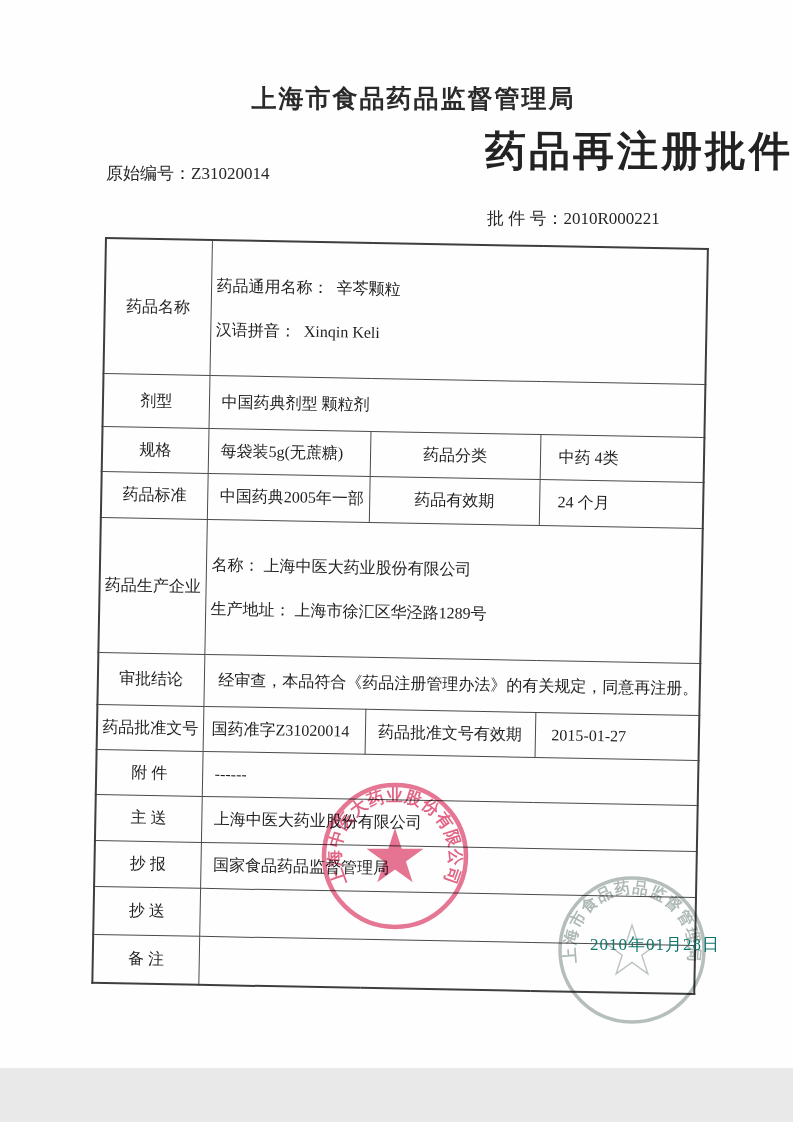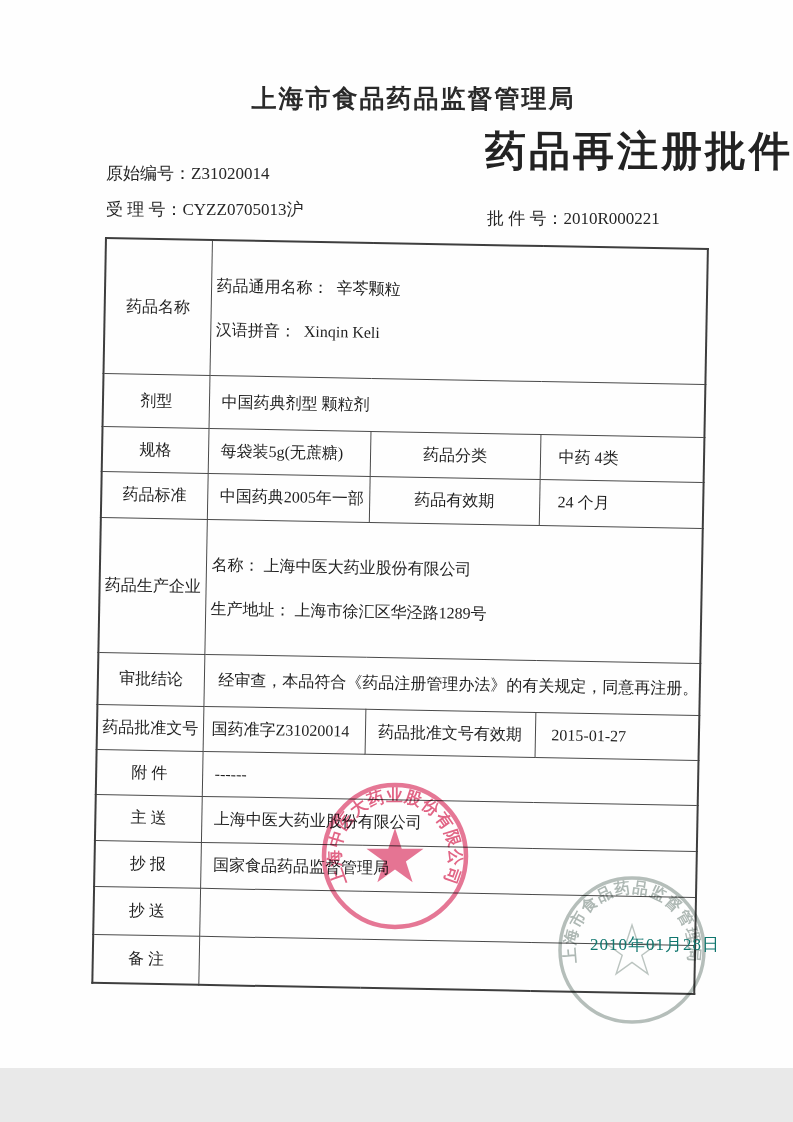--- a/index.html
+++ b/index.html
@@ -67,21 +67,20 @@
 </style>
 </head>
 <body>
 
 <div class="page">
 
   <div class="org-title">上海市食品药品监督管理局</div>
   <div class="doc-title">药品再注册批件</div>
 
   <div class="meta meta-original"><span>原始编号：</span><span>Z31020014</span></div>
-  <div class="meta meta-acceptance"><span>受 理 号：</span><span>CYZZ0705013沪</span></div>
   <div class="meta meta-approval"><span>批 件 号：</span><span>2010R000221</span></div>
 
   <div class="table-wrap">
     <table class="doc-table">
       <colgroup>
           <col style="width:106px">
           <col style="width:162px">
           <col style="width:170px">
           <col style="width:164px">
         </colgroup>

